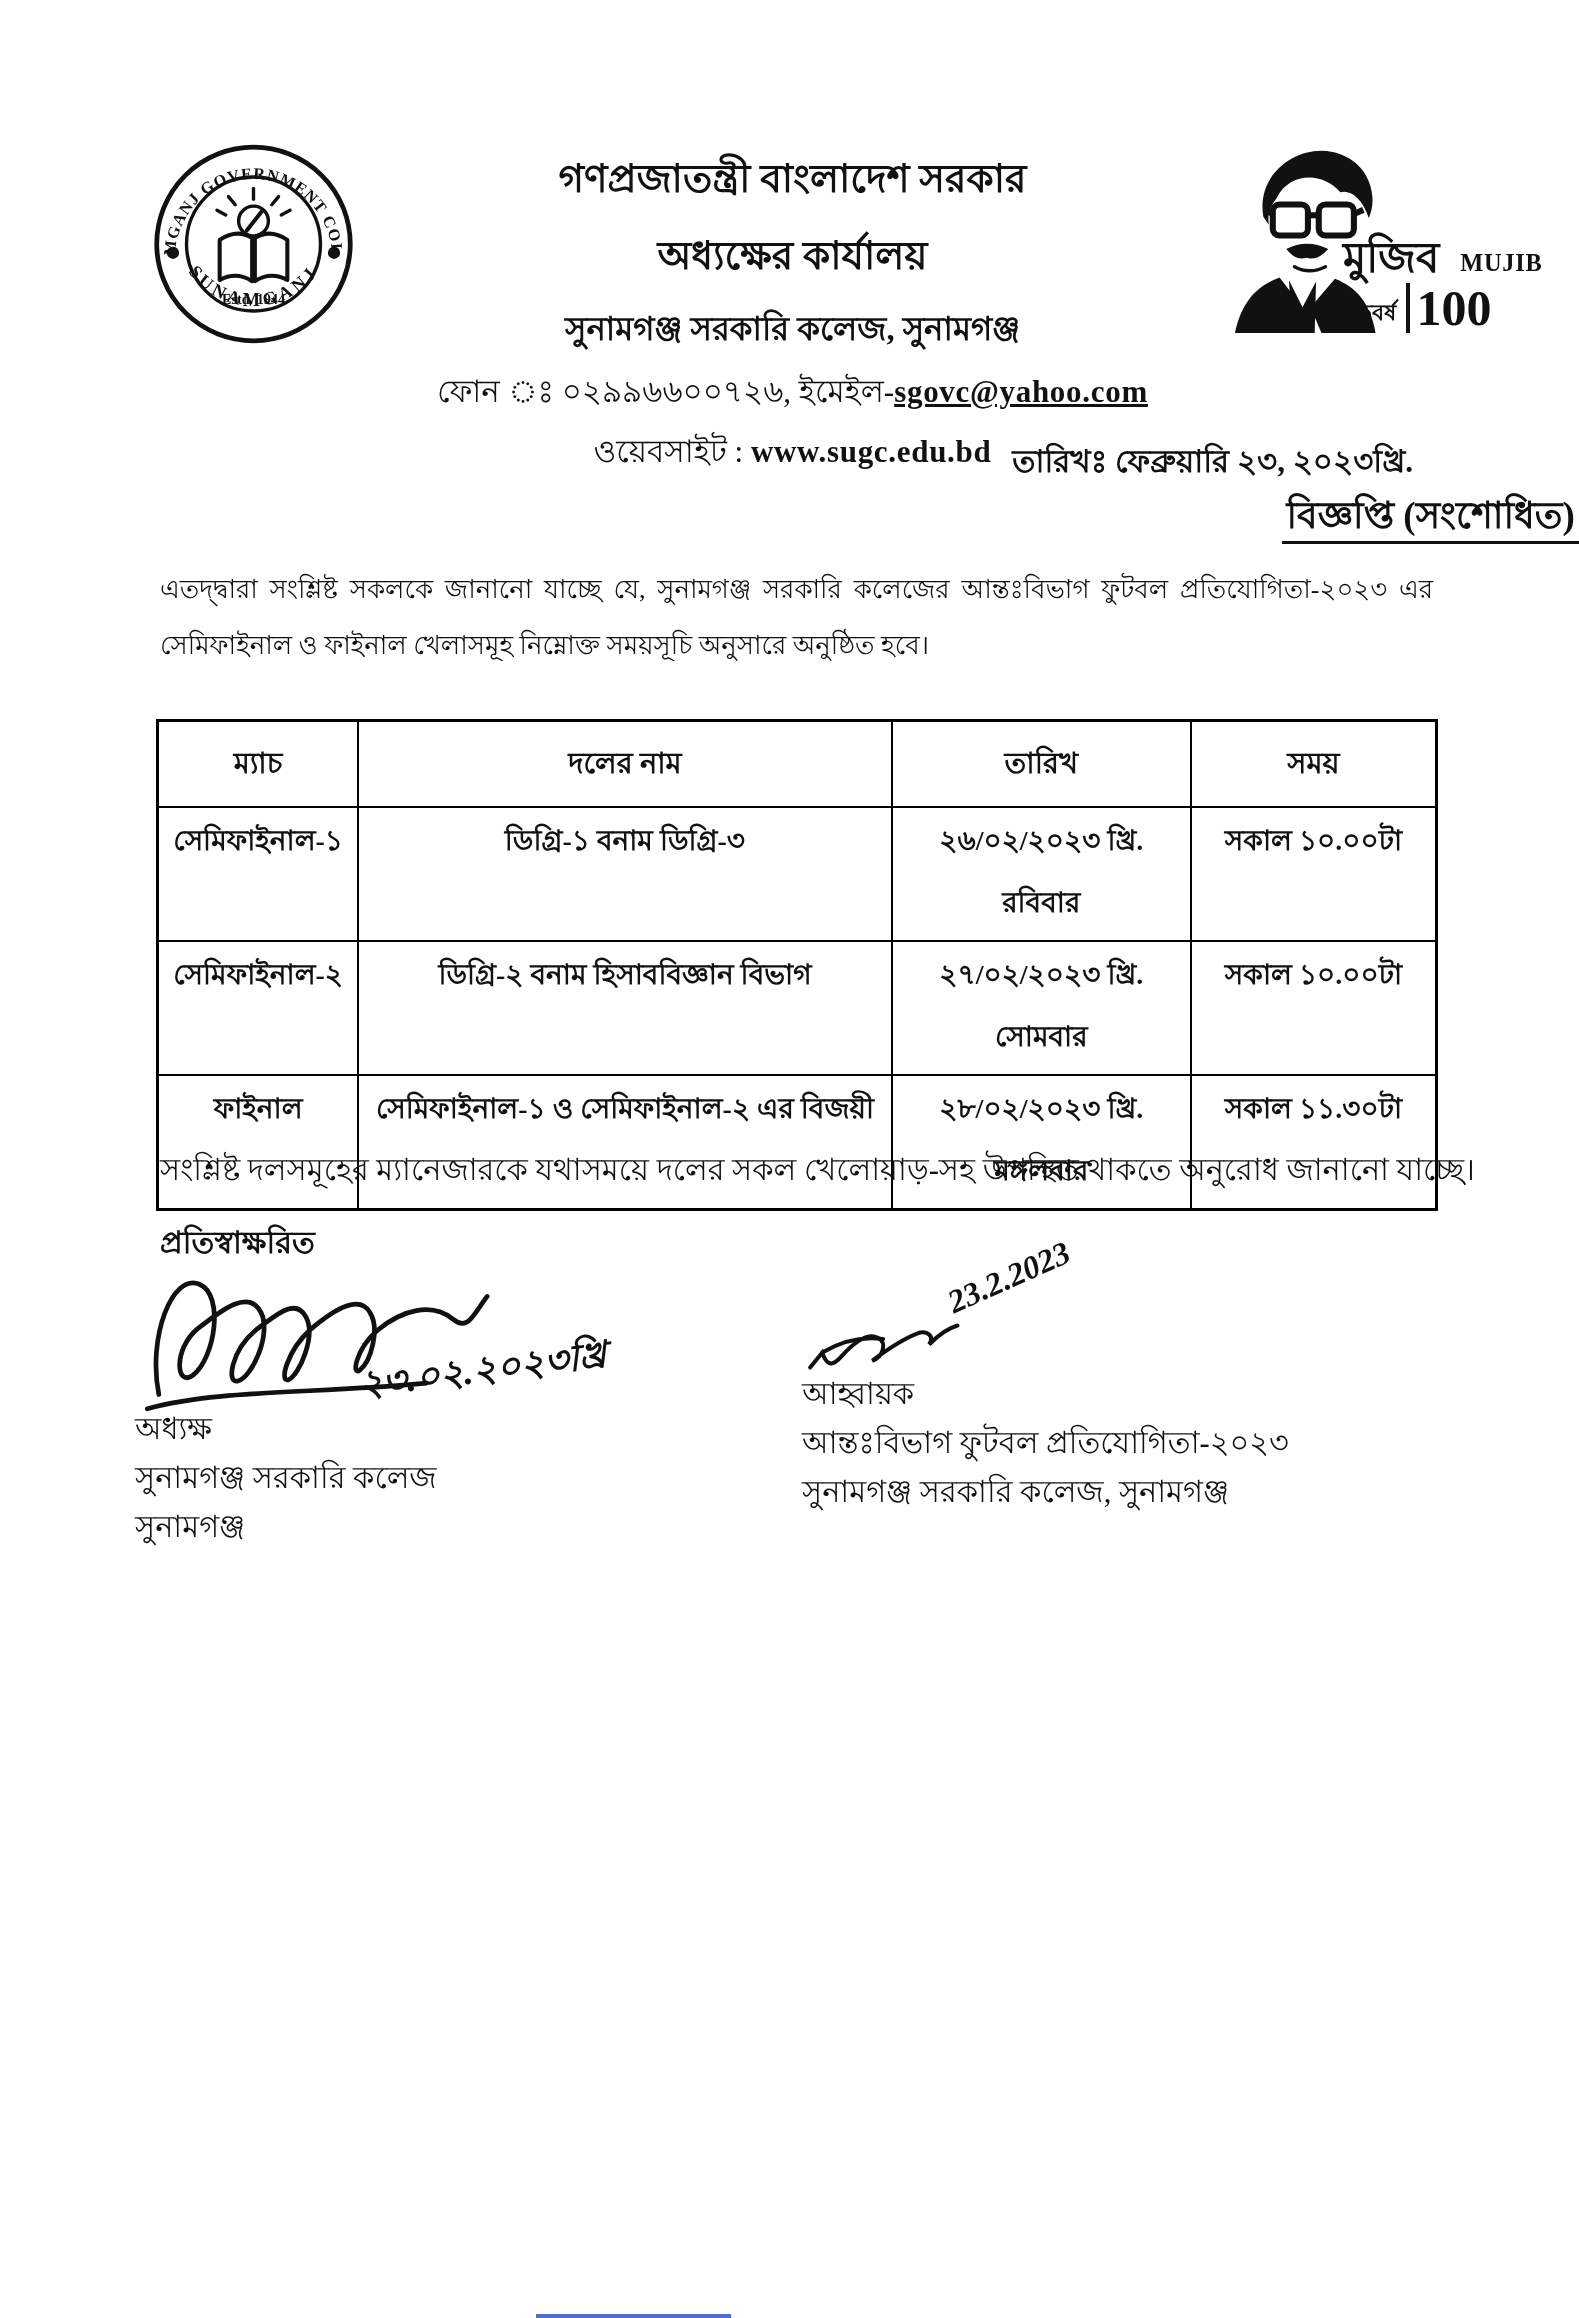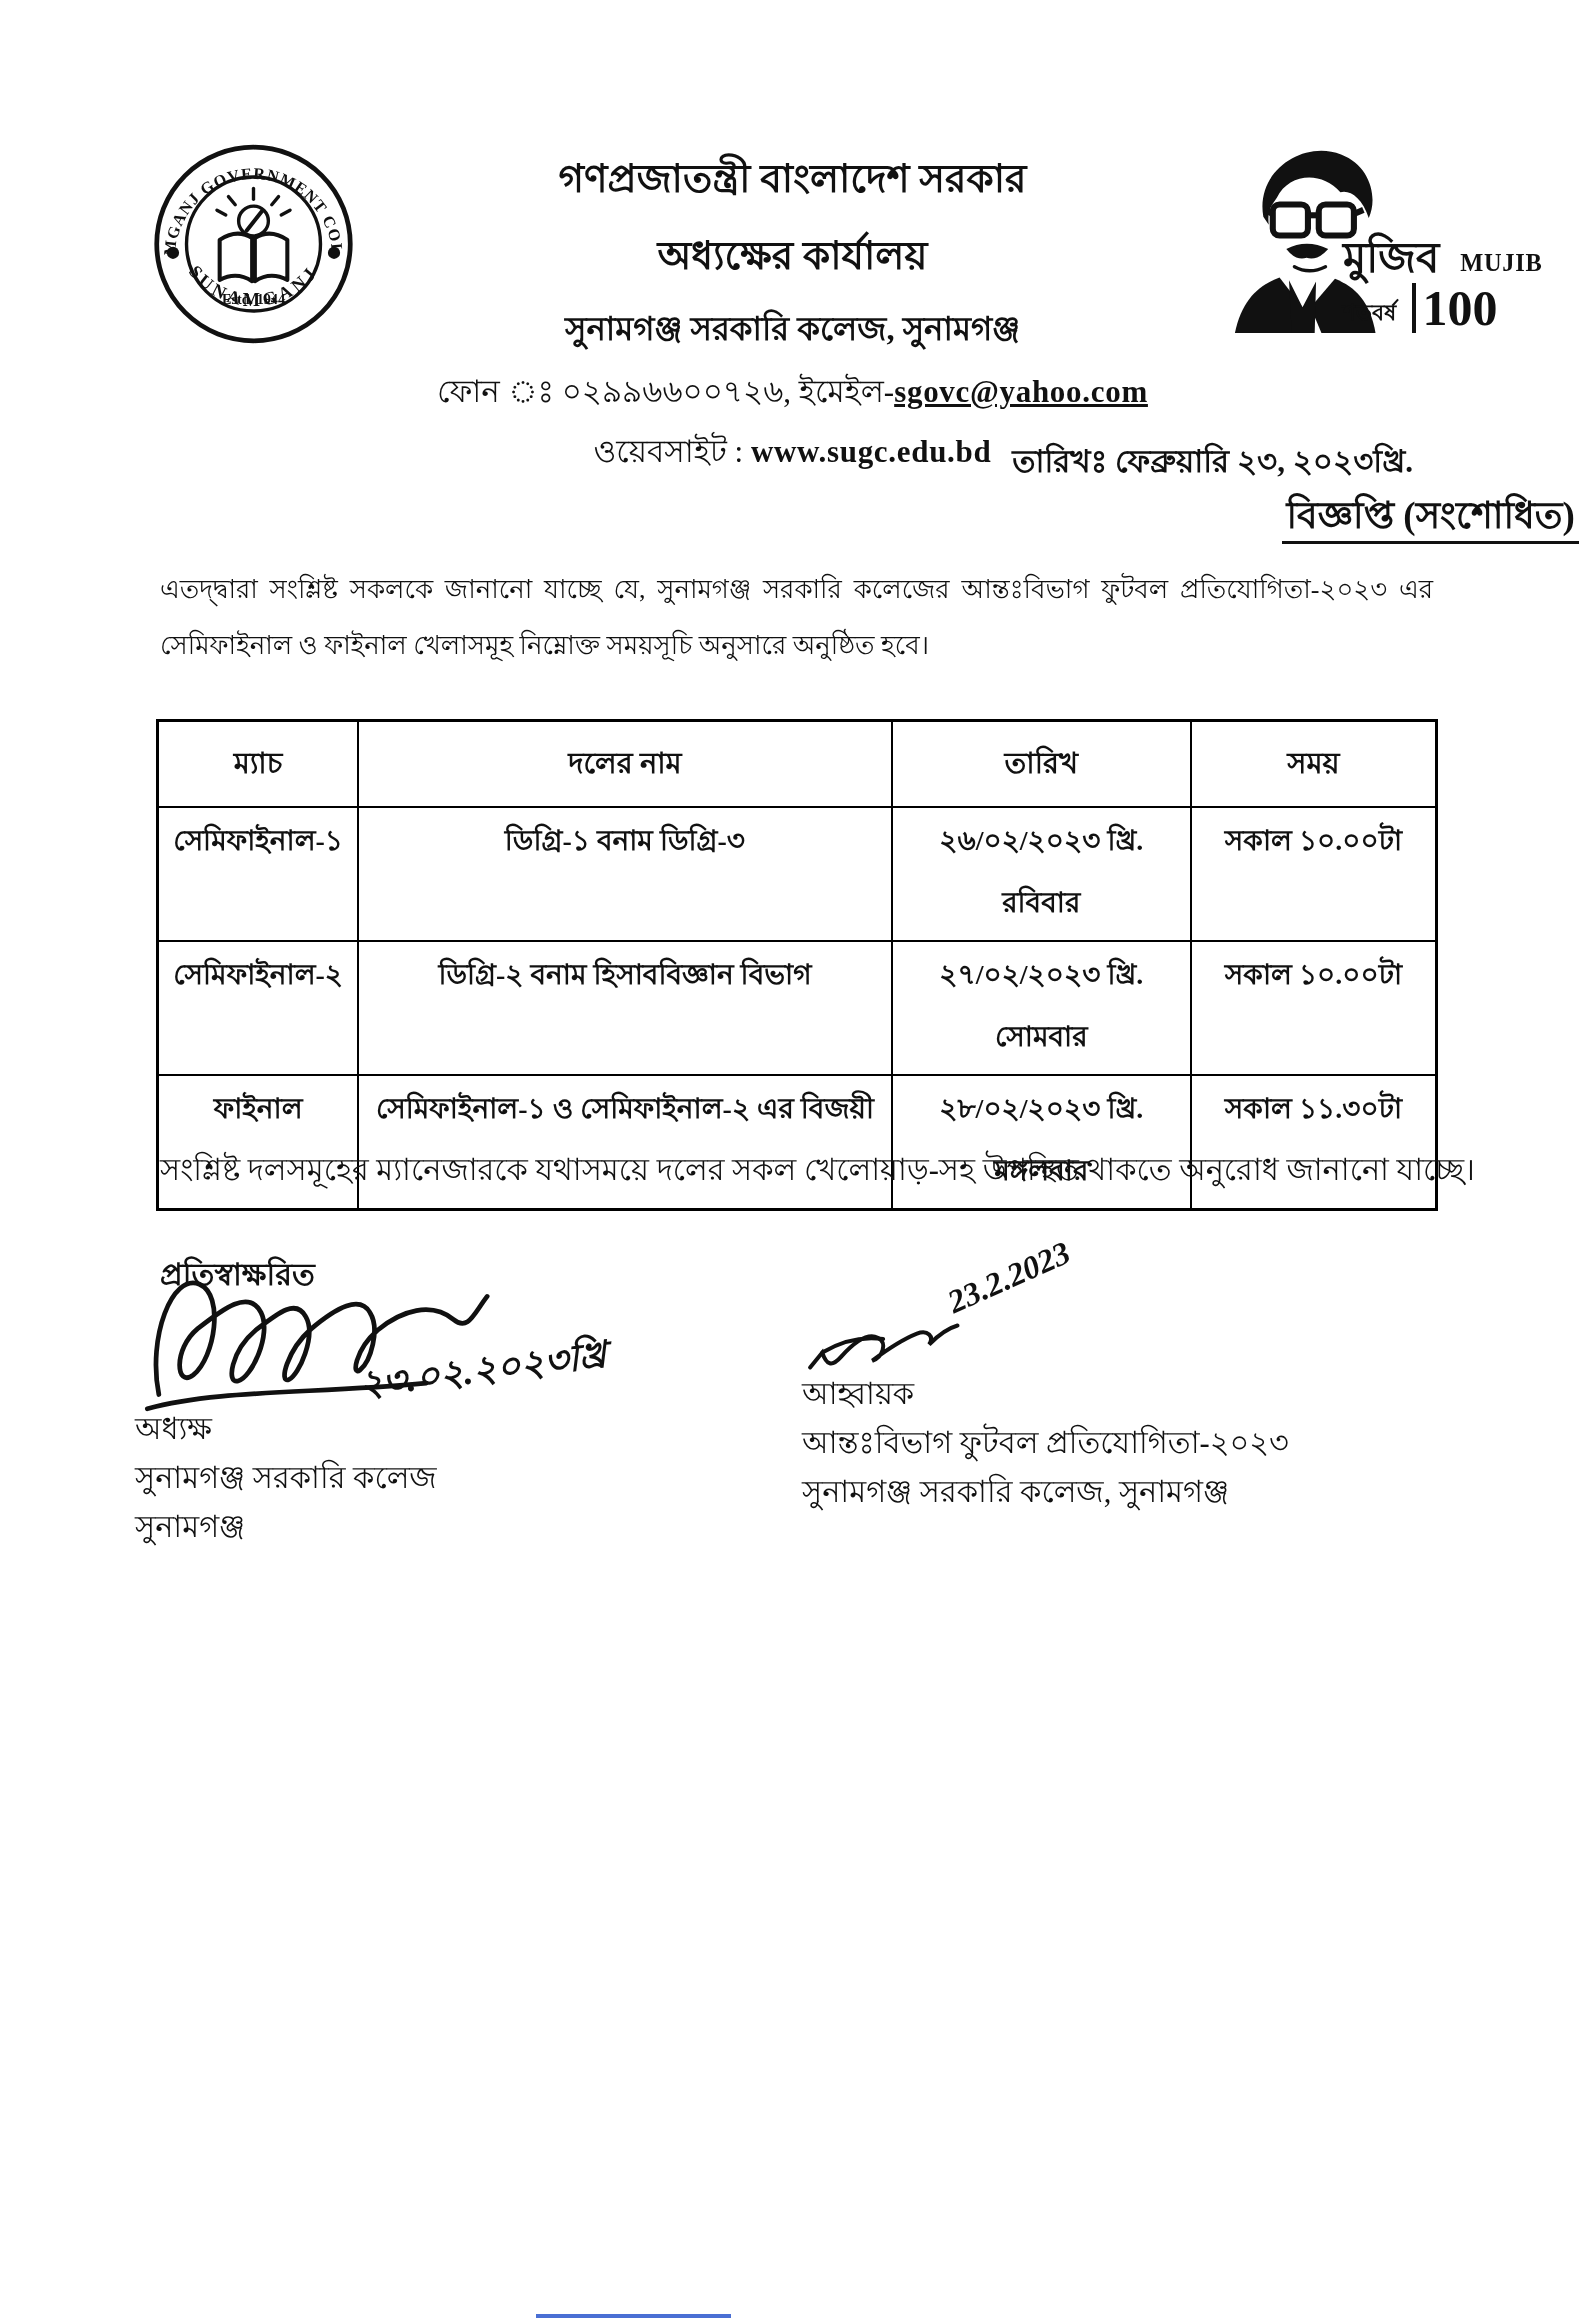--- a/index.html
+++ b/index.html
@@ -23,36 +23,36 @@
   .head-center .l5{font-size:31px;}
   .head-center .l5 .site{font-weight:bold;letter-spacing:0.7px;}
   .mujib{position:absolute;left:1216px;top:130px;width:291px;height:210px;}
   .mujib-portrait{position:absolute;left:0;top:0;}
   .mujib-text{position:absolute;left:127px;top:107px;line-height:1;}
   .mujib-row{display:flex;align-items:flex-end;gap:21px;}
   .mujib-bn{font-size:42px;font-weight:bold;}
   .mujib-en{font-size:24.4px;font-weight:bold;letter-spacing:0.7px;padding-bottom:4.1px;}
   .mujib-row2{display:flex;align-items:center;gap:9.5px;margin-top:4.1px;}
   .mujib-shoto{font-size:21.7px;font-weight:bold;padding-top:12.2px;}
-  .mujib-100{font-size:50px;font-weight:bold;border-left:4.1px solid #111;padding-left:6.8px;margin-left:6px;}
+  .mujib-100{font-size:50px;font-weight:bold;border-left:4.1px solid #111;padding-left:6.8px;}
   
   .date-line{position:absolute;right:166px;top:437px;font-size:31px;font-weight:bold;}
   .title-wrap{position:absolute;left:0;top:486px;width:100%;text-align:right;}
   .title-wrap .t{font-size:37px;font-weight:bold;border-bottom:3.4px solid #111;padding:0 4.1px 5.4px 4.1px;}
   .body-par{position:absolute;left:160px;top:562px;width:1273px;font-size:26px;line-height:56px;text-align:justify;}
   
   .sched-table{position:absolute;left:156px;top:719px;width:1282px;border-collapse:collapse;}
   .sched-table th,.sched-table td{border:2.7px solid #000;}
   .sched-table{border:3.4px solid #000;}
   .sched-table th{font-size:29px;font-weight:bold;padding:17.6px 5.4px;}
   .sched-table td{font-size:28px;font-weight:bold;text-align:center;vertical-align:top;padding:10.8px 6.8px 12.2px 6.8px;}
   .day-line{margin-top:15px;}
   
   .note{position:absolute;left:160px;top:1146px;font-size:30.5px;}
-  .countersign{position:absolute;left:160px;top:1219px;font-size:30.5px;font-weight:bold;margin-top:32px;}
+  .countersign{position:absolute;left:160px;top:1219px;font-size:30.5px;font-weight:bold;}
   .sig{position:absolute;font-size:30.5px;}
   .sig-left{left:135px;top:1249px;width:609px;}
   .sig-right{left:802px;top:1266px;width:677px;}
   .sig .lines{line-height:49px;}
   .sig-left .lines{margin-top:-20.3px;}
   .sig-right .lines{margin-top:-10.8px;}
   .hand-date{position:absolute;font-size:37px;font-style:italic;font-weight:bold;white-space:nowrap;}
   .sig-left .hand-date{left:223px;top:91px;transform:rotate(-7deg);}
   .sig-right .hand-date{left:142px;top:-6.8px;transform:rotate(-24deg);font-size:32.5px;}
   .sig svg{display:block;}

